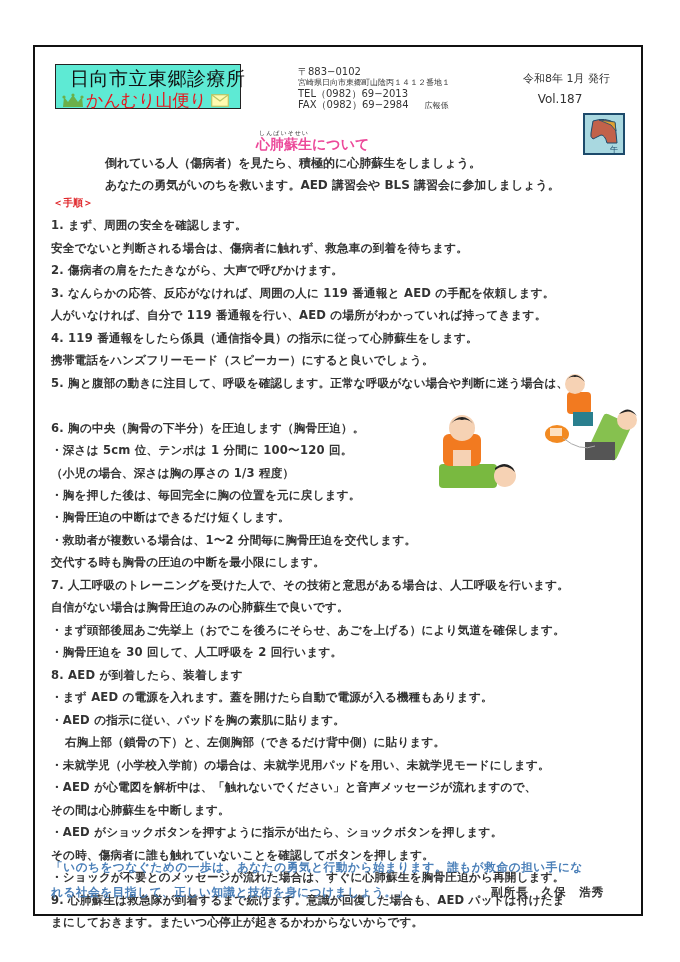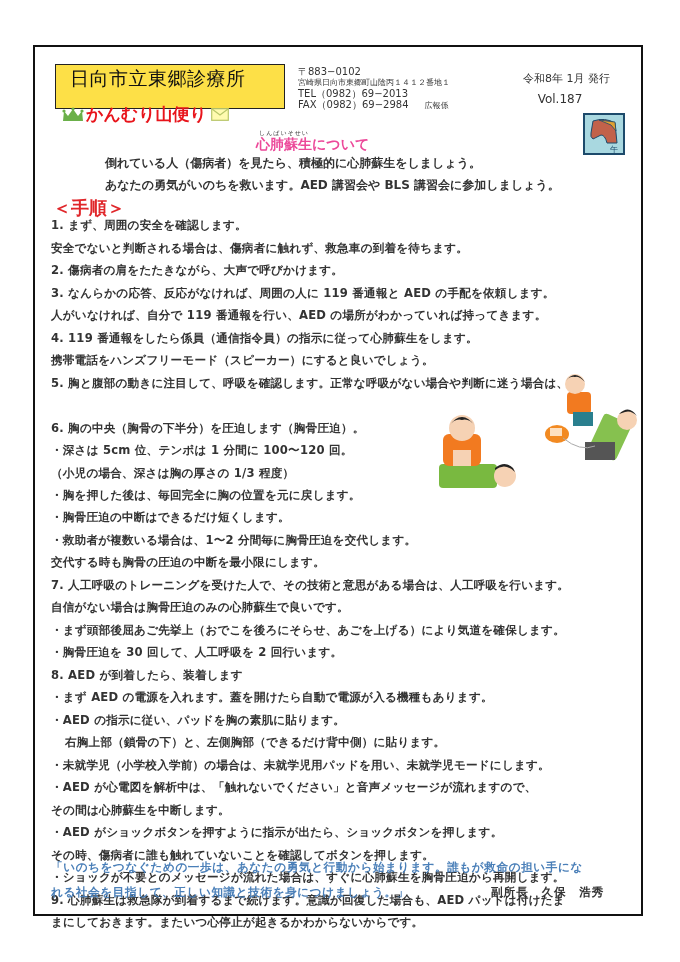--- a/index.html
+++ b/index.html
@@ -1,38 +1,38 @@
 <!DOCTYPE html>
 <html><head>
 <meta charset="utf-8">
 <style>
   html, body { margin:0; padding:0; background:#ffffff; }
   body { width:680px; height:962px; position:relative; overflow:hidden;
          font-family:"DejaVu Sans", "Liberation Sans", sans-serif; color:#222; }
   .page { position:absolute; left:33px; top:45px; width:610px; height:871px;
           border:2px solid #111; box-sizing:border-box; background:#fff; }
-  .masthead { position:absolute; left:20px; top:17px; width:230px; height:45px;
-              background:#fde047; border:1.5px solid #222; box-sizing:border-box; }
+  .masthead { position:absolute; left:20px; top:17px; width:186px; height:45px;
+              background:#5eead4; border:1.5px solid #222; box-sizing:border-box; }
   .mast-title { position:absolute; left:14px; top:1px; font-size:19px; letter-spacing:0.5px;
                 color:#111; white-space:nowrap; font-family:"DejaVu Sans", sans-serif; }
-  .mast-sub { position:absolute; left:6px; top:38px; font-size:17px; font-weight:bold;
+  .mast-sub { position:absolute; left:6px; top:24px; font-size:17px; font-weight:normal;
               color:#e8141b; white-space:nowrap; display:flex; align-items:center; }
   .crown { width:22px; height:16px; margin-right:2px; }
   .env { width:18px; height:13px; margin-left:4px; }
   .addr { position:absolute; left:263px; top:19px; font-size:10px; line-height:11px;
           color:#333; white-space:nowrap; }
   .addr .small { font-size:8px; }
   .addr .dept { font-size:8px; margin-left:16px; }
   .issue { position:absolute; left:475px; top:24px; font-size:11px; color:#333; text-align:right; width:100px; }
   .vol { position:absolute; left:475px; top:45px; font-size:12px; color:#333; text-align:center; width:100px; }
   .horse { position:absolute; left:548px; top:66px; width:42px; height:42px; }
   .ruby { position:absolute; left:224px; top:82px; font-size:6px; letter-spacing:1px; color:#333; }
   .title { position:absolute; left:221px; top:89px; font-size:14px; font-weight:bold; color:#ec4899; }
   .intro { position:absolute; left:70px; font-size:12px; font-weight:bold; color:#333; white-space:nowrap; }
-  .section { position:absolute; left:18px; top:149px; font-size:18px; font-weight:bold; color:#e0262a; }
+  .section { position:absolute; left:18px; top:149px; font-size:10px; font-weight:bold; color:#e0262a; }
   .line { position:absolute; font-size:11.6px; font-weight:bold; color:#333; white-space:nowrap; letter-spacing:0.2px; }
   .closing { position:absolute; font-size:11.6px; font-weight:bold; color:#4a7fb8; white-space:nowrap; letter-spacing:0.6px;text-align:center; }
   .sign { position:absolute; font-size:11.6px; font-weight:bold; color:#333; white-space:nowrap; letter-spacing:1px; }
   .illu { position:absolute; }
 </style>
 </head>
 <body>
 
 <div class="page">
 

